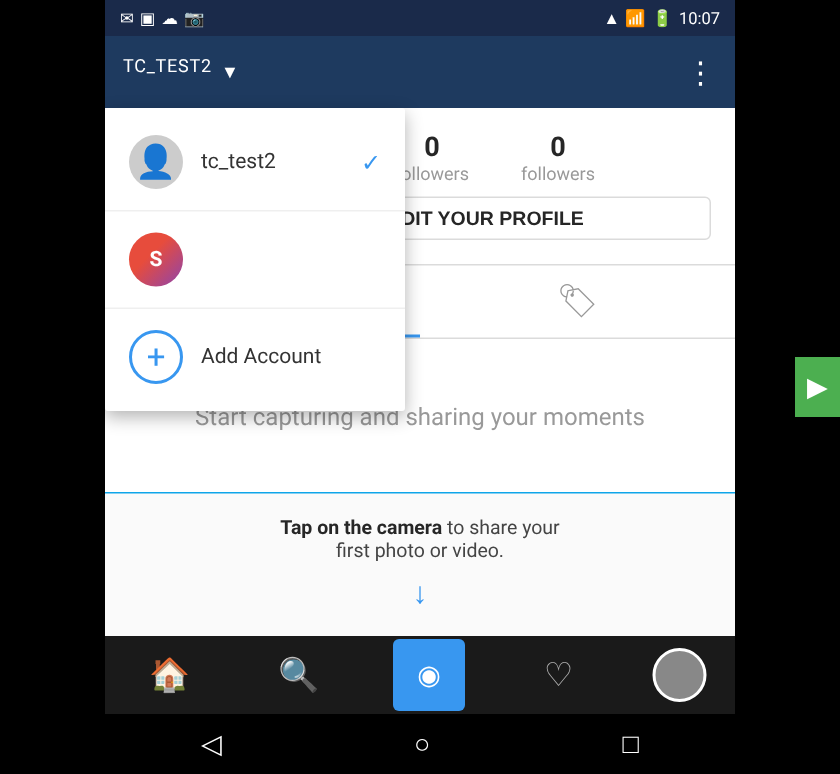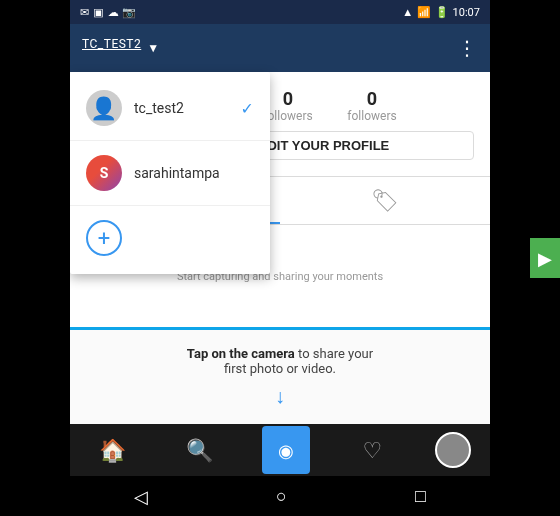--- a/index.html
+++ b/index.html
@@ -65,21 +65,20 @@
     .top-bar-title {
       color: #fff;
       font-size: 18px;
       font-weight: bold;
       letter-spacing: 0.5px;
     }
     .top-bar-title span {
       font-size: 12px;
       vertical-align: super;
       font-weight: normal;
-      text-decoration: underline;
     }
     .three-dots {
       color: #fff;
       font-size: 20px;
       cursor: pointer;
       letter-spacing: 1px;
     }
 
     
     .dropdown-menu {
@@ -227,28 +226,28 @@
     .empty-state {
       flex: 1;
       display: flex;
       flex-direction: column;
       align-items: center;
       justify-content: center;
       padding: 20px;
       gap: 12px;
     }
     .empty-state-text {
-      font-size: 11px;
+      font-size: 16px;
       color: #999;
     }
 
     
     .bottom-promo {
       background: #fafafa;
-      border-top: 3px solid #0ea5e9;
+      border-top: 1px solid #0ea5e9;
       padding: 16px;
       text-align: center;
       flex-shrink: 0;
     }
     .promo-text {
       font-size: 13px;
       color: #444;
       margin-bottom: 8px;
     }
     .promo-text strong {
@@ -367,26 +366,26 @@
         <div class="avatar-small">
           <span class="avatar-icon">👤</span>
         </div>
         <span class="item-label">tc_test2</span>
         <span class="checkmark">✓</span>
       </div>
       <div class="divider"></div>
 
       <div class="dropdown-item">
         <div class="sarah-avatar">S</div>
-        <span class="item-label">sarahintampa</span>
       </div>
       <div class="divider"></div>
 
       <div class="dropdown-item">
         <div class="add-icon-circle">+</div>
+        <span class="item-label">Add Account</span>
       </div>
     </div>
   </div>
 
   <div class="profile-area">
     <div class="profile-avatar">
       <span class="profile-avatar-icon">👤</span>
     </div>
     <div class="profile-stats">
       <div class="stats-row">

